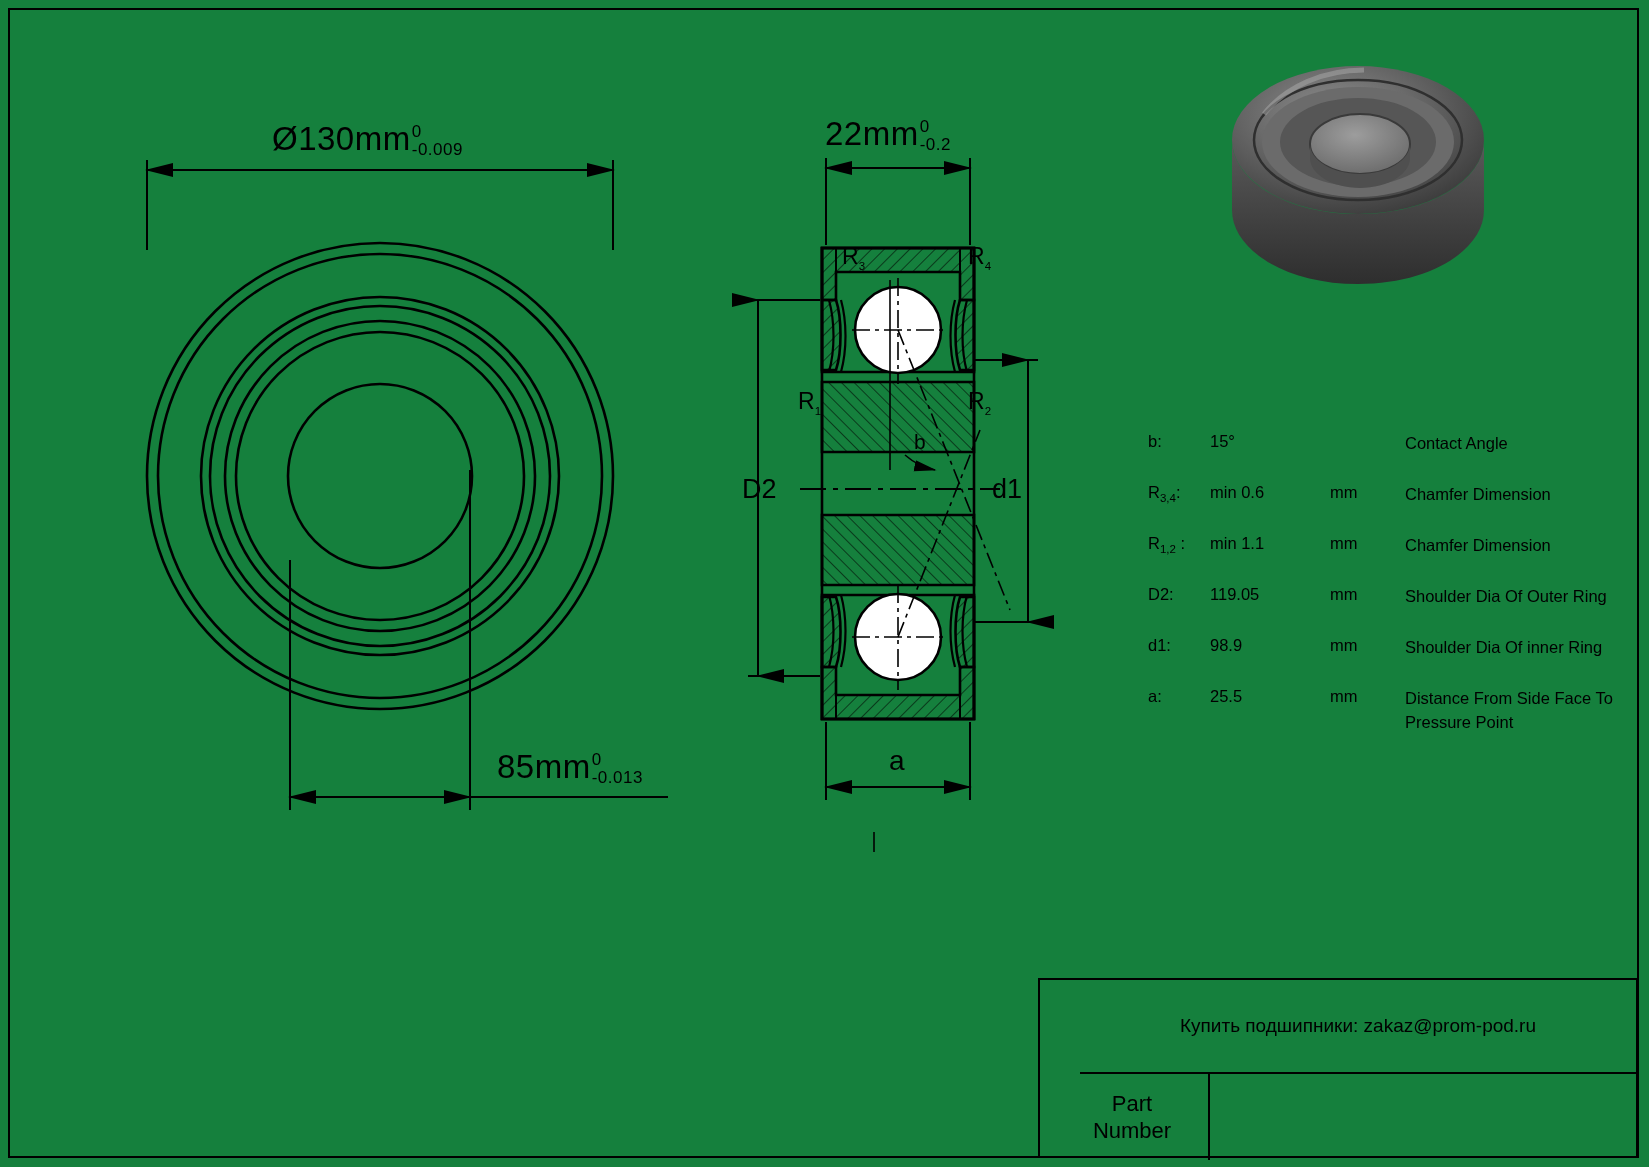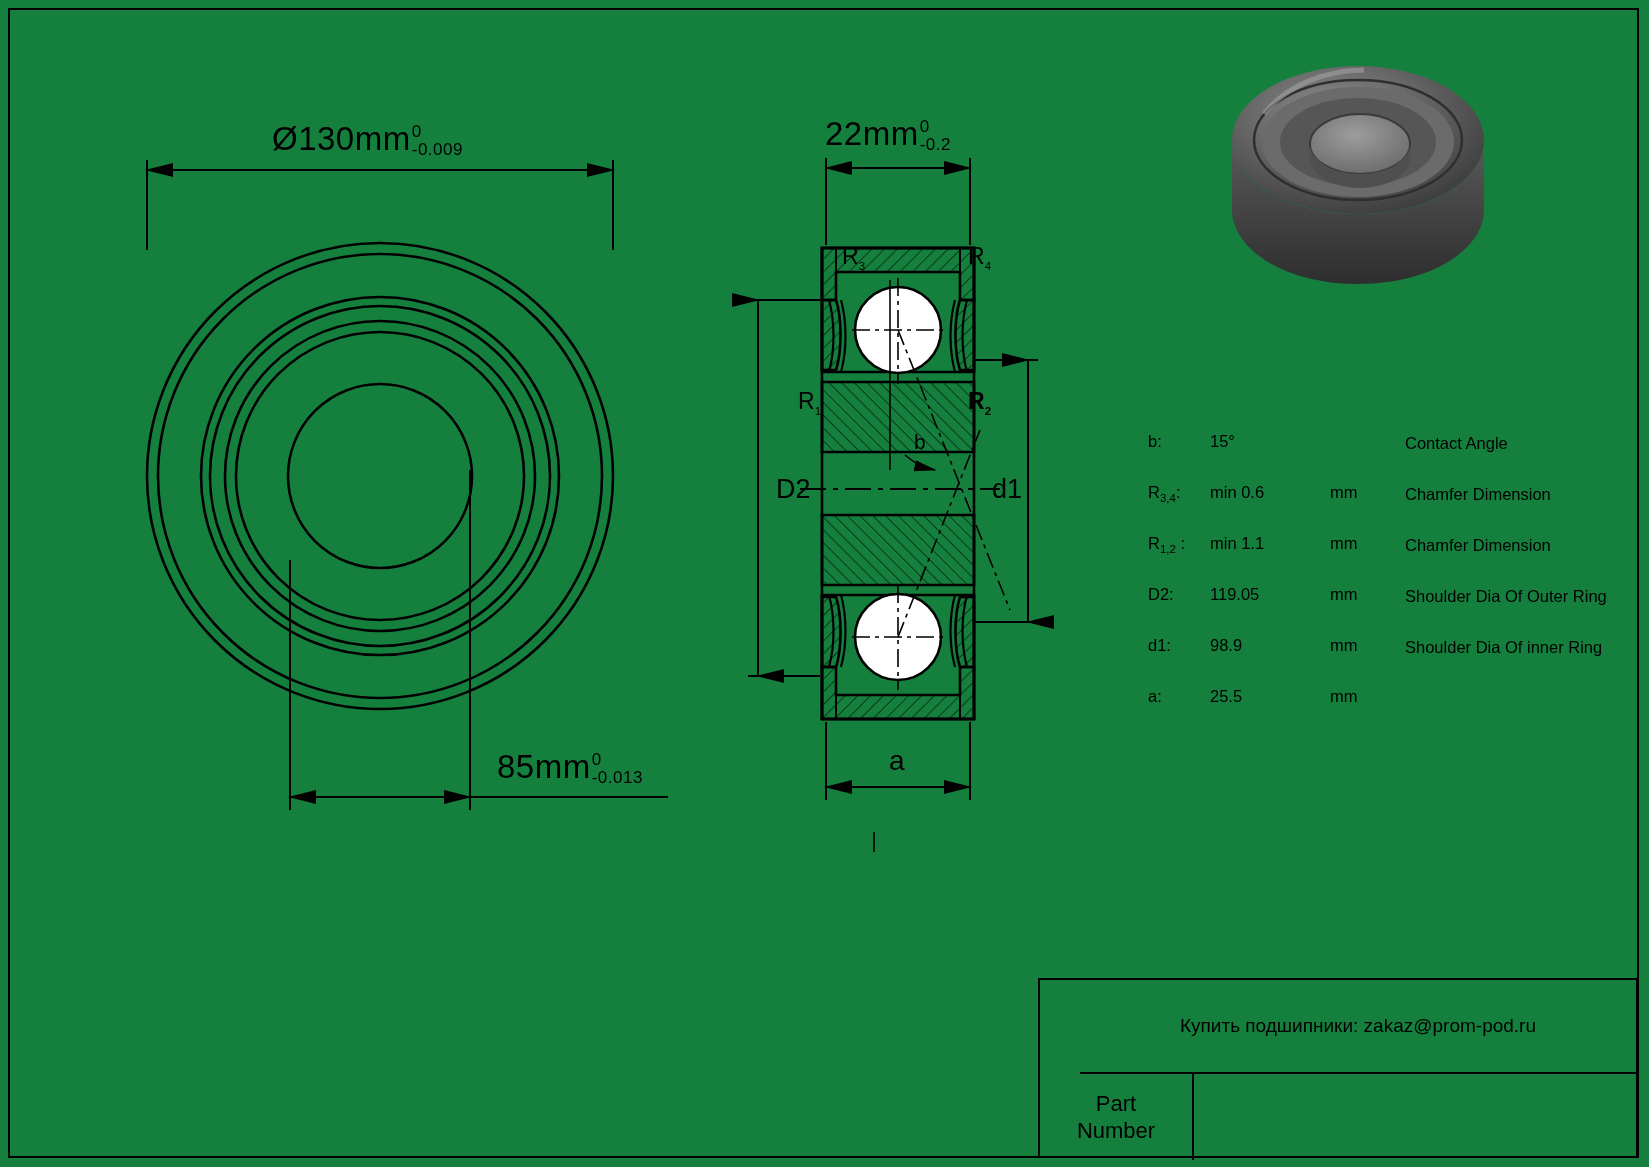--- a/index.html
+++ b/index.html
@@ -82,20 +82,21 @@
     border-bottom: 2px solid #000;
     display: flex;
     align-items: center;
     justify-content: center;
     margin-left: 40px;
   }
   .tb-email { font-size: 19px; }
   .tb-bot {
     height: 86px;
     display: flex;
+    padding-left: 16px;
   }
   .tb-label {
     width: 152px;
     border-right: 2px solid #000;
     display: flex;
     flex-direction: column;
     align-items: center;
     justify-content: center;
     font-size: 22px;
     line-height: 1.25;
@@ -321,24 +322,24 @@
 
   <div class="txt lbl" style="left:798px; top:243px;margin-left:44px;">
     <span>R</span><span class="sub">3</span>
   </div>
   <div class="txt lbl" style="left:968px; top:243px;">
     <span>R</span><span class="sub">4</span>
   </div>
   <div class="txt lbl" style="left:798px; top:388px;">
     <span>R</span><span class="sub">1</span>
   </div>
-  <div class="txt lbl" style="left:968px; top:388px;font-weight:bold;">
+  <div class="txt lbl" style="left:968px; top:388px;">
     <span>R</span><span class="sub">2</span>
   </div>
-  <div class="txt" style="left:776px; top:474px; font-size:27px;">D2</div>
+  <div class="txt" style="left:742px; top:474px; font-size:27px;">D2</div>
   <div class="txt" style="left:992px; top:474px; font-size:27px;">d1</div>
   <div class="txt" style="left:889px; top:745px; font-size:28px;">a</div>
   <div class="txt" style="left:914px; top:430px; font-size:21px;">b</div>
 
   <div class="spec">
 
     <div class="spec-row">
       <div class="spec-sym"><span>b:</span><span class="sub"></span></div>
       <div class="spec-val">15°</div>
       <div class="spec-unit"></div>
@@ -370,20 +371,21 @@
       <div class="spec-sym">d1:</div>
       <div class="spec-val">98.9</div>
       <div class="spec-unit">mm</div>
       <div class="spec-desc">Shoulder Dia Of inner Ring</div>
     </div>
 
     <div class="spec-row">
       <div class="spec-sym">a:</div>
       <div class="spec-val">25.5</div>
       <div class="spec-unit">mm</div>
+      <div class="spec-desc">Distance From Side Face To Pressure Point</div>
     </div>
 
   </div>
 
   <div class="titleblock">
     <div class="tb-top">
       <div class="tb-email">Купить подшипники: zakaz@prom-pod.ru</div>
     </div>
     <div class="tb-bot">
       <div class="tb-label">

